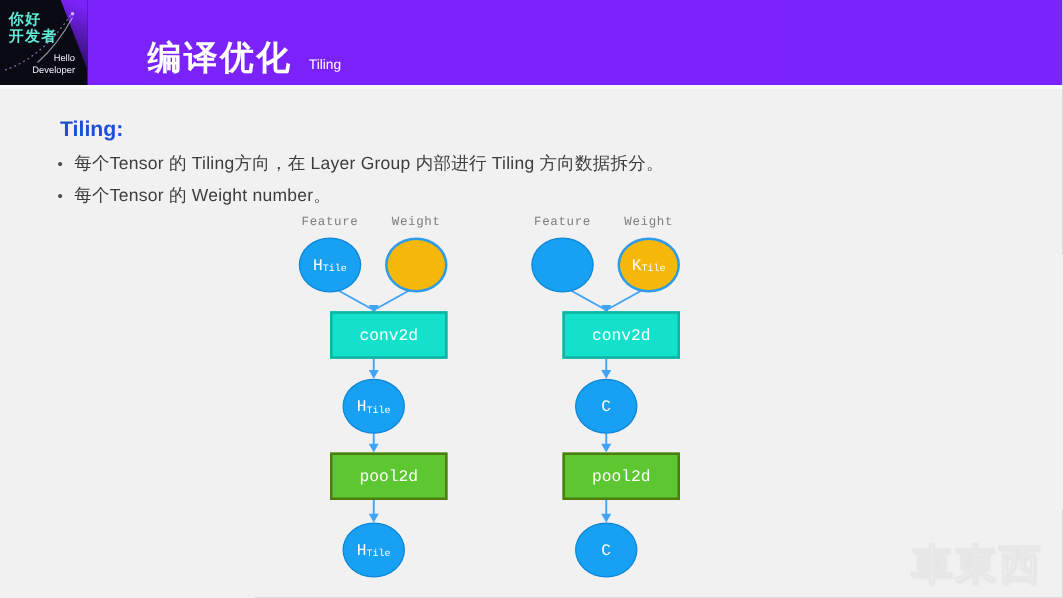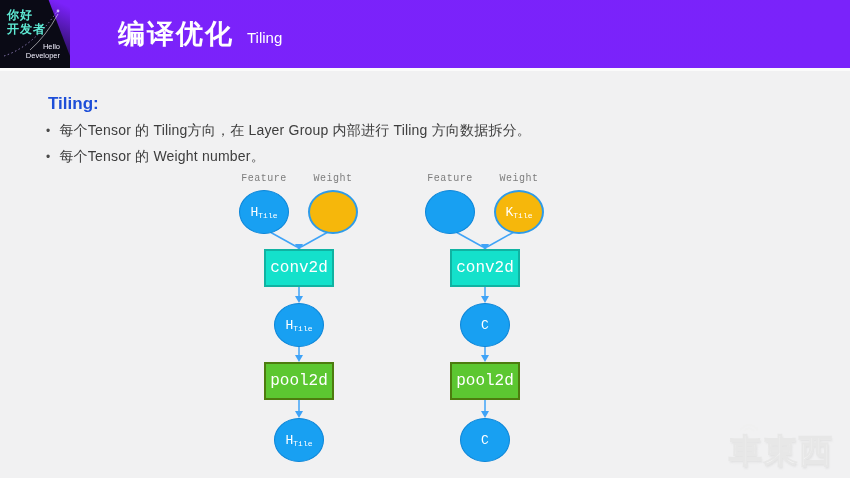--- a/index.html
+++ b/index.html
@@ -25,29 +25,29 @@
   .logo-arc{position:absolute;left:0;top:0;}
   .logo-cn{
     position:absolute;left:7px;top:8px;color:#5eead4;font-weight:bold;
     font-size:12px;line-height:14px;letter-spacing:1px;
   }
   .logo-en{
     position:absolute;right:10px;bottom:8px;color:#f0eefc;text-align:right;
     font-size:7.5px;line-height:9px;
   }
   .header-titles{
-    position:absolute;left:118px;top:0;height:68px;
+    position:absolute;left:118px;top:12px;height:68px;
     display:flex;align-items:baseline;justify-content:center;
   }
   .title-cn{
     color:#ffffff;font-size:27px;font-weight:bold;letter-spacing:2px;
     line-height:68px;
   }
   .title-en{
-    color:#ffffff;font-size:15px;margin-left:13px;font-weight:500;
+    color:#ffffff;font-size:11px;margin-left:13px;font-weight:500;
   }
   
   .content-heading{
     position:absolute;left:48px;top:94px;
     font-size:17px;font-weight:bold;color:#1d4ed8;
   }
   .bullet-line{
     position:absolute;left:46px;display:flex;align-items:flex-start;
     font-size:14px;color:#3d3d3d;letter-spacing:0.2px;
   }
@@ -73,21 +73,21 @@
     color:#ffffff;font-family:"Liberation Mono","DejaVu Sans Mono",monospace;
     box-sizing:border-box;
   }
   .ellipse{width:50px;height:44px;border-radius:50%;}
   .ellipse.blue{background:#18a0f2;border:1px solid #0d86d8;}
   .ellipse.orange{background:#f6b70b;border:2px solid #2e9be8;}
   .ellipse.pos-feature{left:15px;top:20px;}
   .ellipse.pos-weight{left:84px;top:20px;}
   .ellipse.pos-mid{left:50px;top:133px;}
   .ellipse.pos-bottom{left:50px;top:248px;}
-  .rect{width:70px;height:38px;font-size:16px;}
+  .rect{width:94px;height:38px;font-size:13px;}
   .rect.conv{background:#14e1cb;border:2px solid #10b3a2;left:40px;top:79px;}
   .rect.pool{background:#5cc731;border:2px solid #4d7c0f;left:40px;top:192px;}
   .node .m{font-size:13px;}
   .node .s{font-size:8px;position:relative;bottom:-3px;margin-left:0;}
   
   .watermark{
     position:absolute;right:16px;bottom:4px;
     font-size:33px;font-weight:bold;letter-spacing:2px;
     color:#fafafa;-webkit-text-stroke:1px #e7e7e7;
     text-shadow:1px 2px 2px rgba(180,180,180,0.25);

